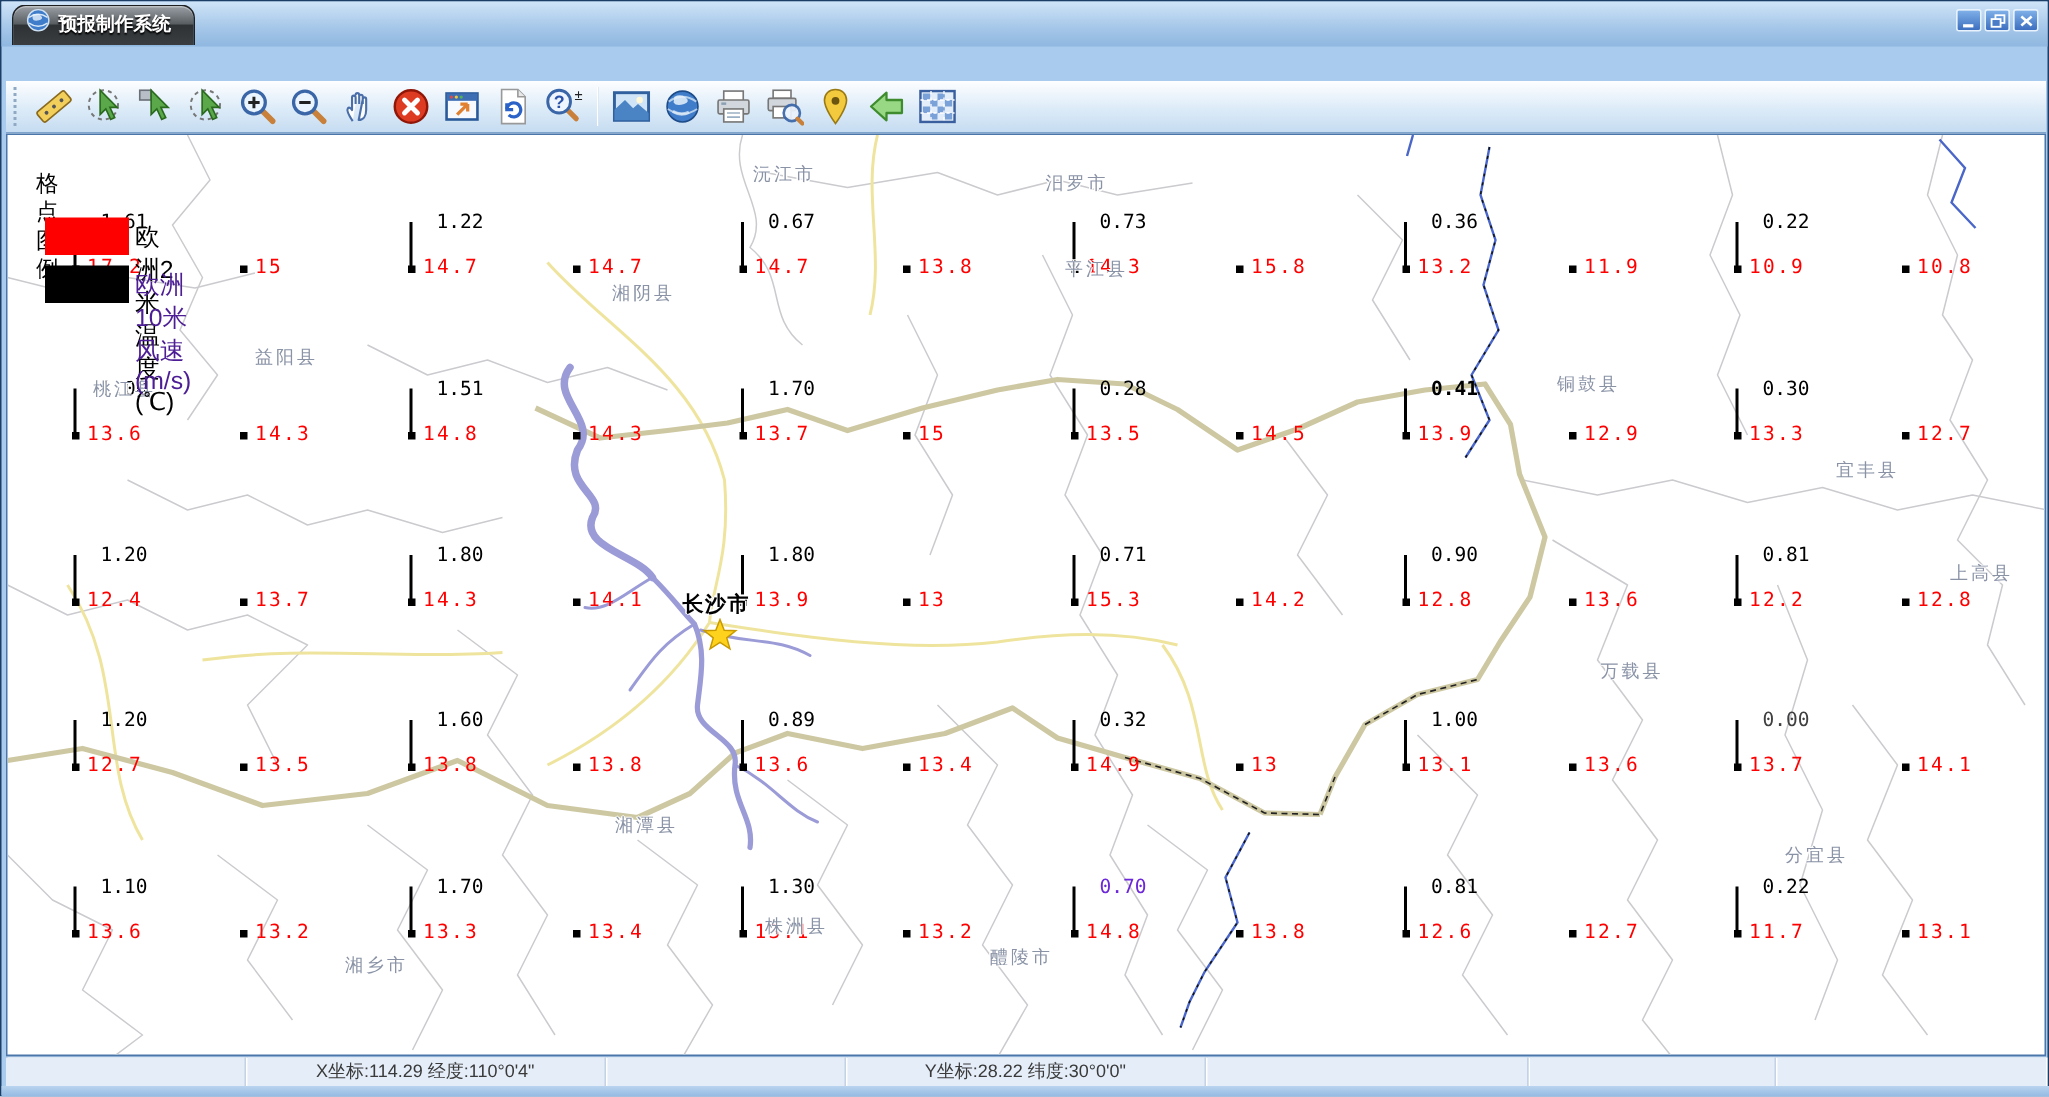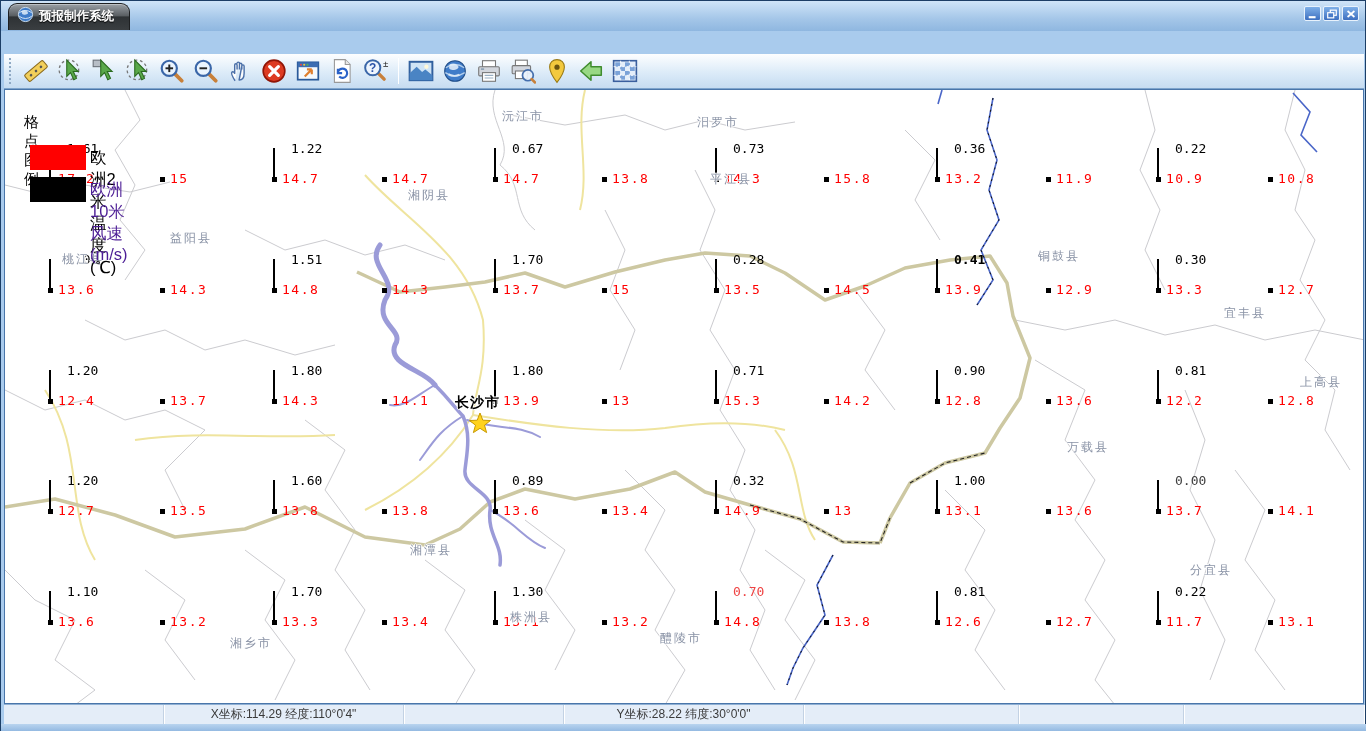--- a/index.html
+++ b/index.html
@@ -485,21 +485,21 @@
         <div class="temp-value" style="left: 277px; top: 524px; color: rgb(255, 0, 0);">13.3</div>
         <div class="point-dot" style="left: 377px; top: 530px;"></div>
         <div class="temp-value" style="left: 387px; top: 524px; color: rgb(255, 0, 0);">13.4</div>
         <div class="wind-barb" style="left: 489px; top: 501px;"></div>
         <div class="wind-value" style="left: 507px; top: 494px; color: rgb(0, 0, 0);">1.30</div>
         <div class="point-dot" style="left: 488px; top: 530px;"></div>
         <div class="temp-value" style="left: 498px; top: 524px; color: rgb(255, 0, 0);">13.1</div>
         <div class="point-dot" style="left: 597px; top: 530px;"></div>
         <div class="temp-value" style="left: 607px; top: 524px; color: rgb(255, 0, 0);">13.2</div>
         <div class="wind-barb" style="left: 710px; top: 501px;"></div>
-        <div class="wind-value" style="left: 728px; top: 494px; color: #ef4444;">0.70</div>
+        <div class="wind-value" style="left: 728px; top: 494px; color: #6d28d9;">0.70</div>
         <div class="point-dot" style="left: 709px; top: 530px;"></div>
         <div class="temp-value" style="left: 719px; top: 524px; color: rgb(255, 0, 0);">14.8</div>
         <div class="point-dot" style="left: 819px; top: 530px;"></div>
         <div class="temp-value" style="left: 829px; top: 524px; color: rgb(255, 0, 0);">13.8</div>
         <div class="wind-barb" style="left: 931px; top: 501px;"></div>
         <div class="wind-value" style="left: 949px; top: 494px; color: rgb(0, 0, 0);">0.81</div>
         <div class="point-dot" style="left: 930px; top: 530px;"></div>
         <div class="temp-value" style="left: 940px; top: 524px; color: rgb(255, 0, 0);">12.6</div>
         <div class="point-dot" style="left: 1041px; top: 530px;"></div>
         <div class="temp-value" style="left: 1051px; top: 524px; color: rgb(255, 0, 0);">12.7</div>

